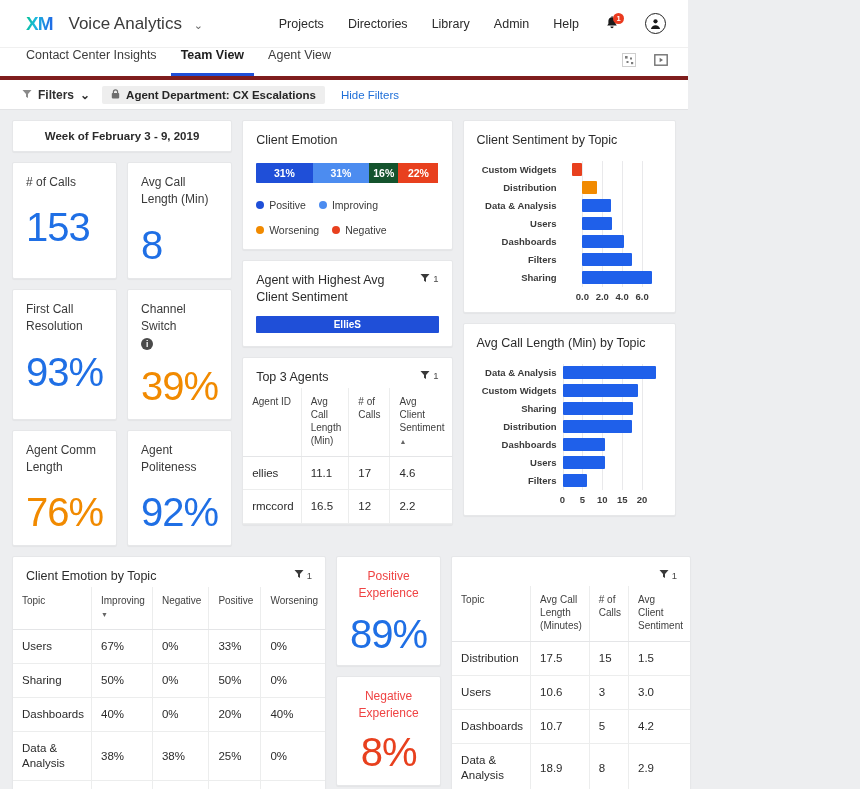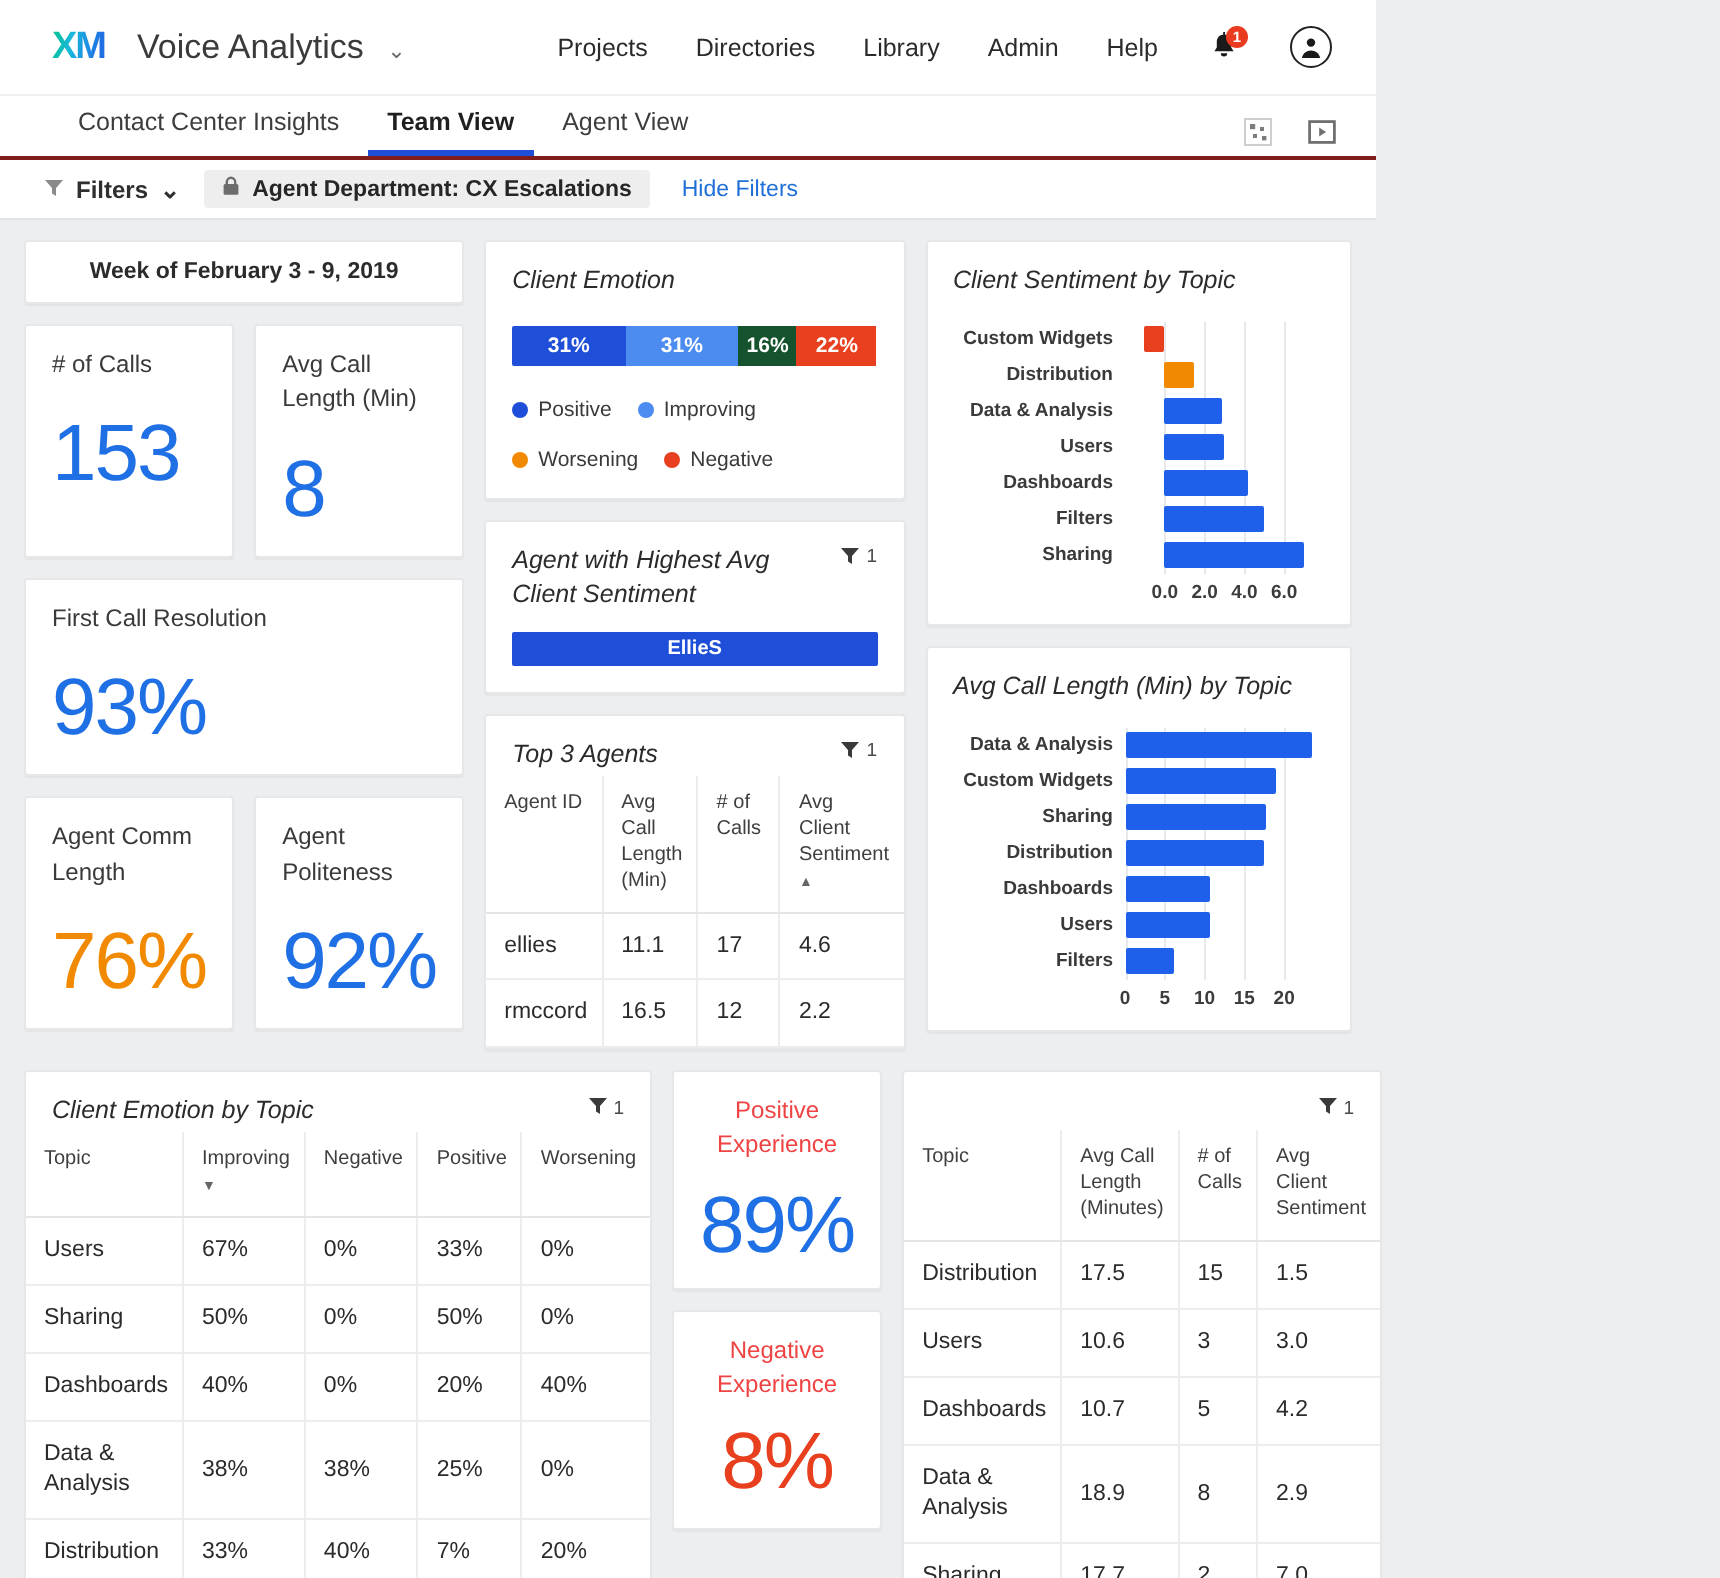--- a/index.html
+++ b/index.html
@@ -28,22 +28,22 @@
   .topnav { margin-left:auto; display:flex; align-items:center; gap:24px; }
   .topnav a { font-size:12.5px; color:#2b2b2b; text-decoration:none; }
   .bell { position:relative; width:18px; height:18px; display:block; }
   .bell-dot { position:absolute; top:-2px; right:-3px; width:11px; height:11px;
     border-radius:50%; background:#ea3a1f; color:#fff; font-size:7.5px;
     line-height:11px; text-align:center; font-weight:bold; }
   .avatar { width:21px; height:21px; border-radius:50%; border:1.6px solid #222;
     display:flex; align-items:center; justify-content:center; }
 
   
-  .tabbar { height:32px; background:#fff; display:flex; align-items:flex-end;
-    padding:0 20px 0 29px; border-bottom:2px solid #7f1d1d; }
+  .tabbar { height:32px; background:#fff; display:flex; 
+    padding:0 20px 0 16px; border-bottom:4px solid #7f1d1d; }
   .tab { font-size:12.5px; padding:0 10px 7px 10px; color:#3d3d3d;
     border-bottom:3px solid transparent; margin-right:4px; cursor:pointer; }
   .tab.active { color:#1f1f1f; font-weight:bold; border-bottom-color:#1f4fd8; }
   .tabtools { margin-left:auto; display:flex; align-items:center; gap:18px;
     padding-bottom:5px; }
   .ti { width:14px; height:14px; opacity:.72; }
 
   
   .filterbar { height:30px; background:#fff; display:flex; align-items:center;
     padding:0 22px; border-bottom:1px solid #e2e3e5; gap:12px; }
@@ -57,21 +57,21 @@
   
   .board { padding:10px 12px 0 12px; display:flex; gap:10px; }
   .col { display:flex; flex-direction:column; gap:10px; }
   .col-a { width:280px; }
   .col-b { width:270px; }
   .col-c { width:274px; }
 
   .card { background:#fff; border:1px solid #e6e7e9; border-radius:2px;
     box-shadow:0 1px 1px rgba(0,0,0,.045); }
   .card-pad { padding:11px 13px 13px 13px; }
-  .card-title { font-size:12.5px; color:#2b2b2b; line-height:1.35;font-style:italic; }
+  .card-title { font-size:12.5px; color:#2b2b2b; line-height:1.35; }
 
   .weekbar { text-align:center; padding:9px 0; font-size:11.5px;
     font-weight:bold; color:#2b2b2b; }
 
   
   .tilerow { display:flex; gap:10px; }
   .tile { flex:1; min-width:0; }
   .tile .lbl { font-size:12px; color:#3a3a3a; line-height:1.45; min-height:17px; }
   .tile .big { font-size:40px; line-height:1.0; font-weight:300;
     margin-top:16px; letter-spacing:-1px; }
@@ -224,20 +224,25 @@
         <div class="card card-pad tile">
           <div class="lbl">Avg Call Length (Min)</div>
           <div class="big blue">8</div>
         </div>
       </div>
 
       <div class="tilerow">
         <div class="card card-pad tile">
           <div class="lbl">First Call Resolution</div>
           <div class="big blue">93%</div>
+        </div>
+        <div class="card card-pad tile">
+          <div class="lbl">Channel Switch</div>
+          <div class="info-i">i</div>
+          <div class="big orange">39%</div>
         </div>
       </div>
 
       <div class="tilerow">
         <div class="card card-pad tile">
           <div class="lbl">Agent Comm Length</div>
           <div class="big orange">76%</div>
         </div>
         <div class="card card-pad tile">
           <div class="lbl">Agent Politeness</div>

